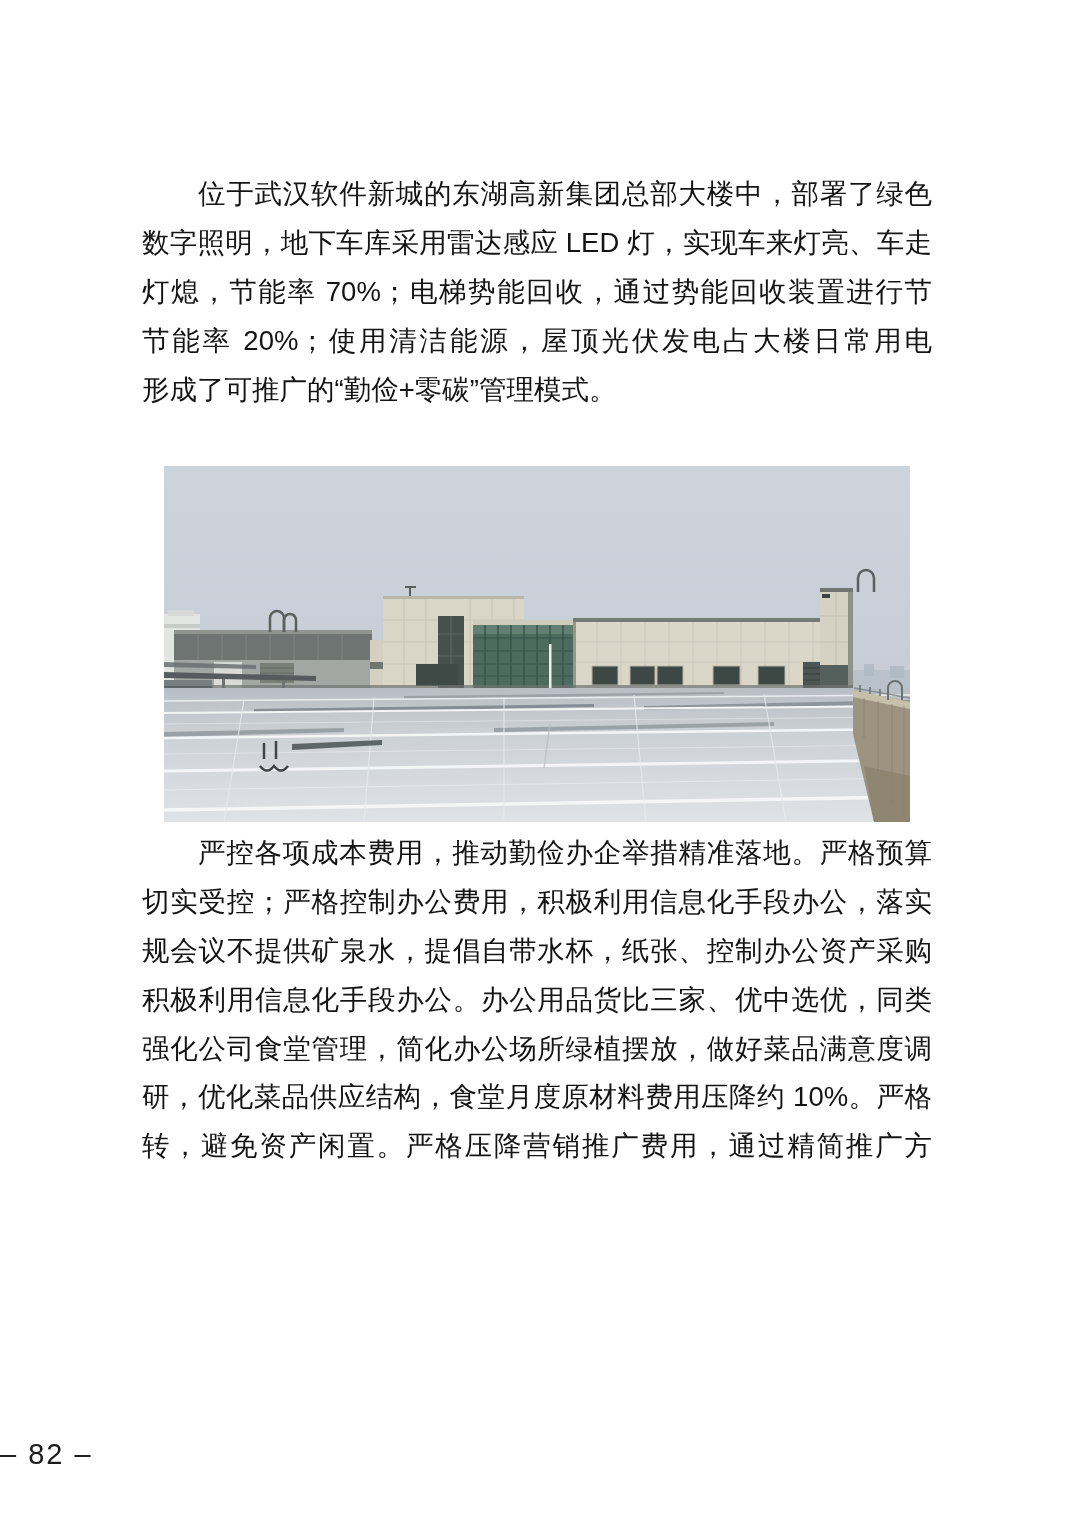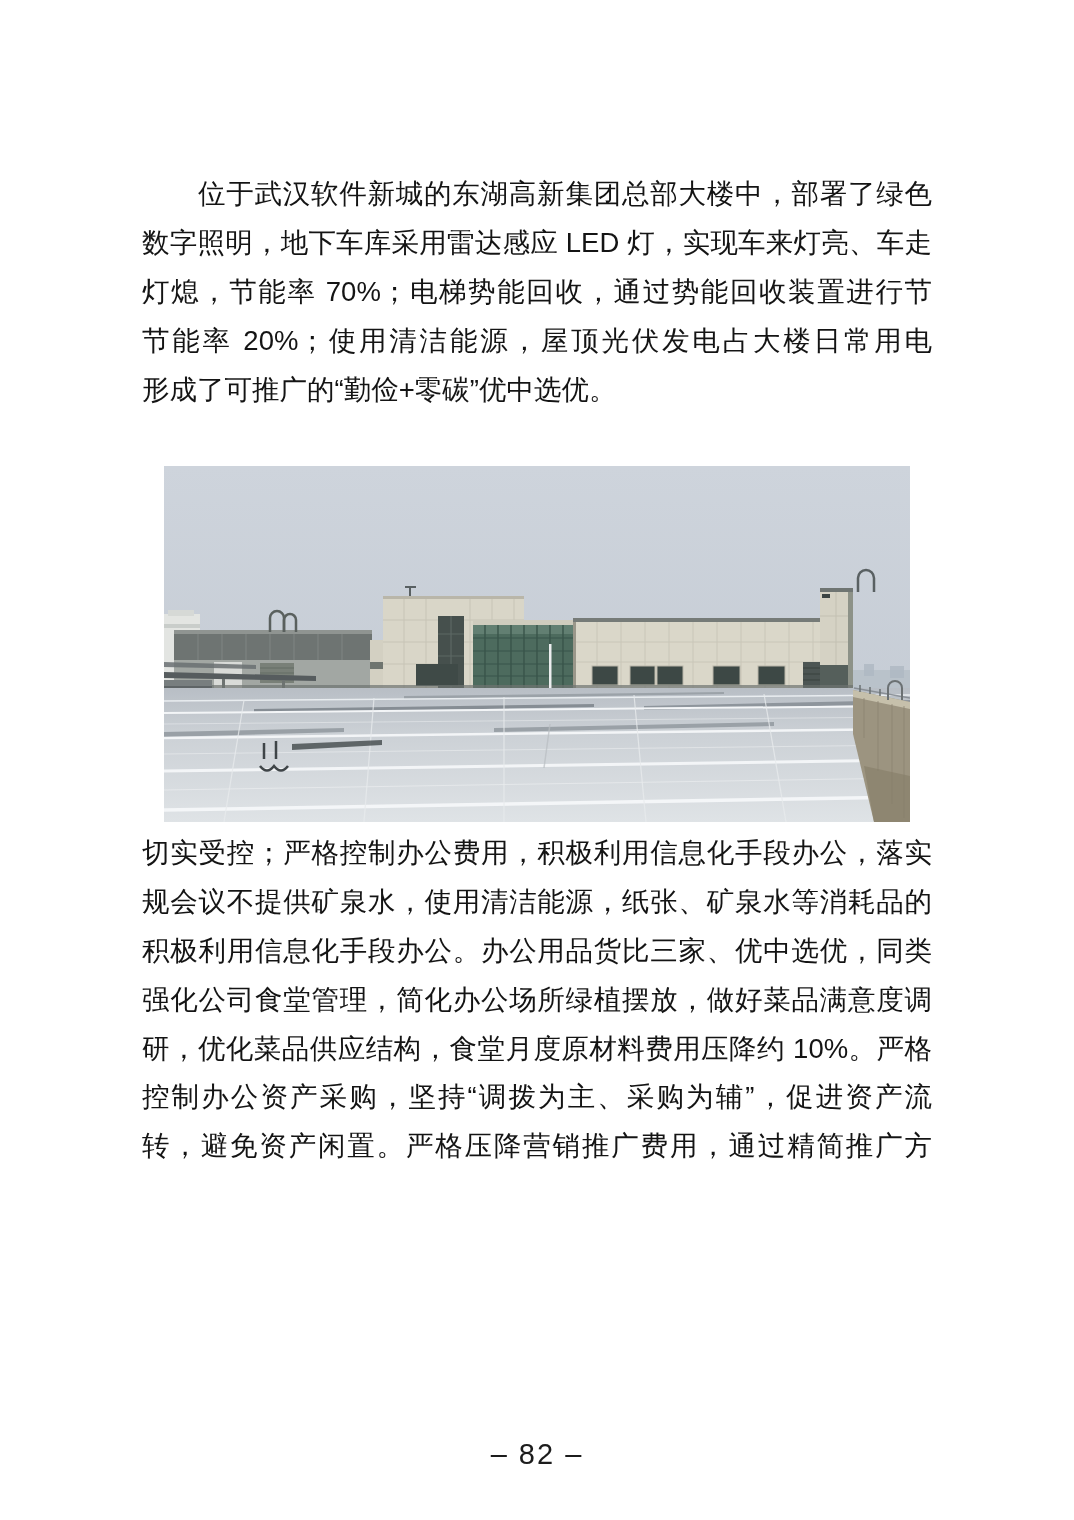--- a/index.html
+++ b/index.html
@@ -19,35 +19,35 @@
   }
   .line.indent { text-indent:56px; }
   .line.natural { text-align-last:left; }
   .photo {
     position:absolute; left:164px; top:434px; width:746px; height:356px;
     margin:0; padding:0; line-height:0;
   }
   .photo svg { display:block; width:746px; height:356px; }
   .footer {
     position:absolute; top:1404px; left:0; width:1074px;
-    text-align:center; font-size:29px; line-height:36px; color:#1c1c1c;
+    text-align:left; font-size:29px; line-height:36px; color:#1c1c1c;
     letter-spacing:2px;
   }
 </style>
 </head>
 <body>
 
 <div class="page">
 
   <div class="para para1">
     <div class="line indent">位于武汉软件新城的东湖高新集团总部大楼中，部署了绿色</div>
     <div class="line">数字照明，地下车库采用雷达感应 LED 灯，实现车来灯亮、车走</div>
     <div class="line">灯熄，节能率 70%；电梯势能回收，通过势能回收装置进行节能，</div>
     <div class="line">节能率 20%；使用清洁能源，屋顶光伏发电占大楼日常用电 60%，</div>
-    <div class="line natural">形成了可推广的“勤俭+零碳”优中选优。</div>
+    <div class="line natural">形成了可推广的“勤俭+零碳”管理模式。</div>
   </div>
 
   <figure class="photo">
     <svg viewBox="0 0 746 356" preserveAspectRatio="none" xmlns="http://www.w3.org/2000/svg">
       <defs>
         <linearGradient id="sky" x1="0" y1="0" x2="0" y2="1">
           <stop offset="0" stop-color="#ced4dc"></stop>
           <stop offset="1" stop-color="#c2c9d2"></stop>
         </linearGradient>
         <linearGradient id="panelGrad" x1="0" y1="0" x2="0" y2="1">
@@ -164,26 +164,26 @@
       <path d="M700 232 v40 M714 235 v70 M728 238 v100 M740 240 v112" stroke="#8a8270" stroke-width="1.2" opacity="0.6"></path>
       <polygon points="700,300 746,310 746,356 710,356" fill="#857d68" opacity="0.6"></polygon>
 
       <path d="M690 222 L746 232" stroke="#7d838a" stroke-width="1.5" opacity="0.8"></path>
       <path d="M724 234 v-12 a7 7 0 0 1 14 0 v12" fill="none" stroke="#6b7173" stroke-width="2"></path>
       <path d="M696 226 v-7 M706 228 v-7 M716 230 v-7" stroke="#6b7173" stroke-width="1.5"></path>
     </svg>
   </figure>
 
   <div class="para para2">
+    <div class="line indent">严控各项成本费用，推动勤俭办企举措精准落地。严格预算</div>
     <div class="line">切实受控；严格控制办公费用，积极利用信息化手段办公，落实</div>
-    <div class="line">规会议不提供矿泉水，使用清洁能源，纸张、矿泉水等消耗品的</div>
+    <div class="line">规会议不提供矿泉水，提倡自带水杯，纸张、控制办公资产采购</div>
     <div class="line">积极利用信息化手段办公。办公用品货比三家、优中选优，同类产</div>
     <div class="line">强化公司食堂管理，简化办公场所绿植摆放，做好菜品满意度调</div>
     <div class="line">研，优化菜品供应结构，食堂月度原材料费用压降约 10%。严格</div>
-    <div class="line">控制办公资产采购，坚持“调拨为主、采购为辅”，促进资产流</div>
     <div class="line">转，避免资产闲置。严格压降营销推广费用，通过精简推广方式、</div>
   </div>
 
   <div class="footer">
     <span>– 82 –</span>
   </div>
 
 </div>
 
 </body></html>

